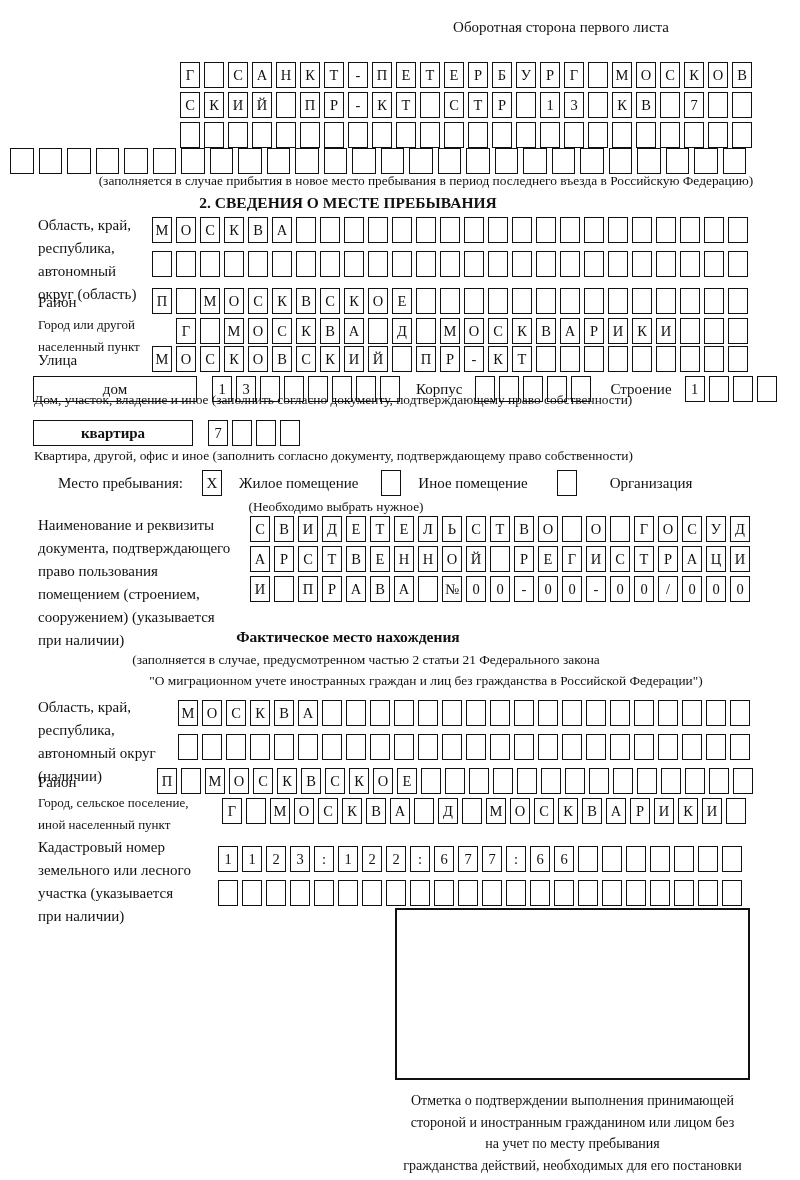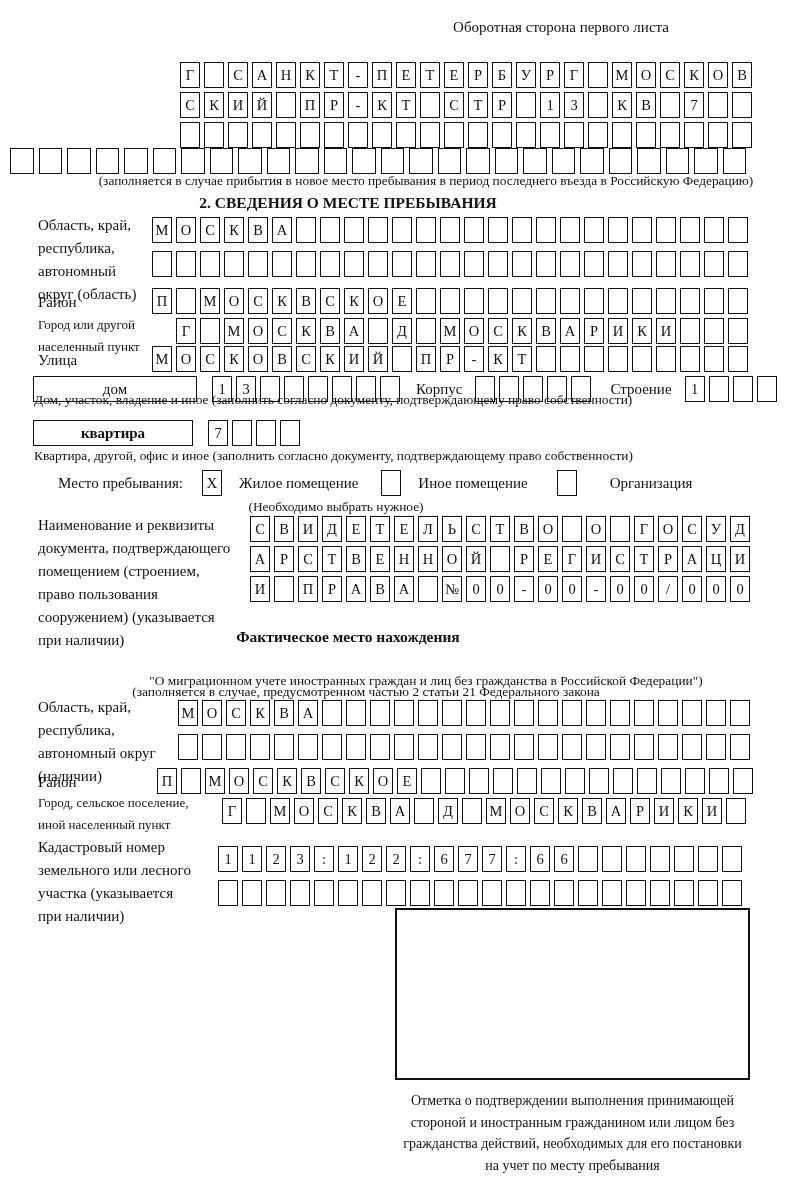--- a/index.html
+++ b/index.html
@@ -351,22 +351,22 @@
     <div class="checkbox" style="margin-left:16px;"></div>
     <div class="lbl" style="margin-left:10px;">Иное помещение</div>
     <div class="checkbox" style="margin-left:22px;"></div>
     <div class="lbl" style="margin-left:26px;">Организация</div>
   </div>
   <div class="abs cap center" style="left:140px; top:499px; width:340px;">(Необходимо выбрать нужное)</div>
 
   <div class="abs lbl" style="left:38px; top:514px;">
       <div>Наименование и реквизиты</div>
       <div>документа, подтверждающего</div>
+      <div>право пользования</div>
       <div>помещением (строением,</div>
-      <div>право пользования</div>
       <div>сооружением) (указывается</div>
       <div>при наличии)</div>
     </div>
   <div class="abs cellrow" style="left:250px; top:516px;">
       <div class="cell">С</div>
       <div class="cell">В</div>
       <div class="cell">И</div>
       <div class="cell">Д</div>
       <div class="cell">Е</div>
       <div class="cell">Т</div>
@@ -427,21 +427,21 @@
       <div class="cell">-</div>
       <div class="cell">0</div>
       <div class="cell">0</div>
       <div class="cell">/</div>
       <div class="cell">0</div>
       <div class="cell">0</div>
       <div class="cell">0</div>
     </div>
 
   <div class="abs heading" style="left:0; top:628px;">Фактическое место нахождения</div>
-  <div class="abs cap center" style="left:0; top:652px; width:680px;margin-top:32px;">(заполняется в случае, предусмотренном частью 2 статьи 21 Федерального закона</div>
+  <div class="abs cap center" style="left:0; top:652px; width:680px;">(заполняется в случае, предусмотренном частью 2 статьи 21 Федерального закона</div>
   <div class="abs cap center" style="left:0; top:673px; width:800px;">"О миграционном учете иностранных граждан и лиц без гражданства в Российской Федерации")</div>
 
   <div class="abs lbl" style="left:38px; top:696px;">
       <div>Область, край,</div>
       <div>республика,</div>
       <div>автономный округ</div>
       <div>(наличии)</div>
     </div>
   <div class="abs cellrow" style="left:178px; top:700px;">
       <div class="cell">М</div>
@@ -606,17 +606,17 @@
       <div class="cell"></div>
       <div class="cell"></div>
       <div class="cell"></div>
       <div class="cell"></div>
     </div>
 
   <div class="abs bigbox" style="left:395px; top:908px; width:355px; height:172px;"></div>
   <div class="abs stampcap" style="left:385px; top:1090px; width:375px;">
       <div>Отметка о подтверждении выполнения принимающей</div>
       <div>стороной и иностранным гражданином или лицом без</div>
+      <div>на учет по месту пребывания</div>
       <div>гражданства действий, необходимых для его постановки</div>
-      <div>на учет по месту пребывания</div>
     </div>
 
 </div>
 
 </body></html>

